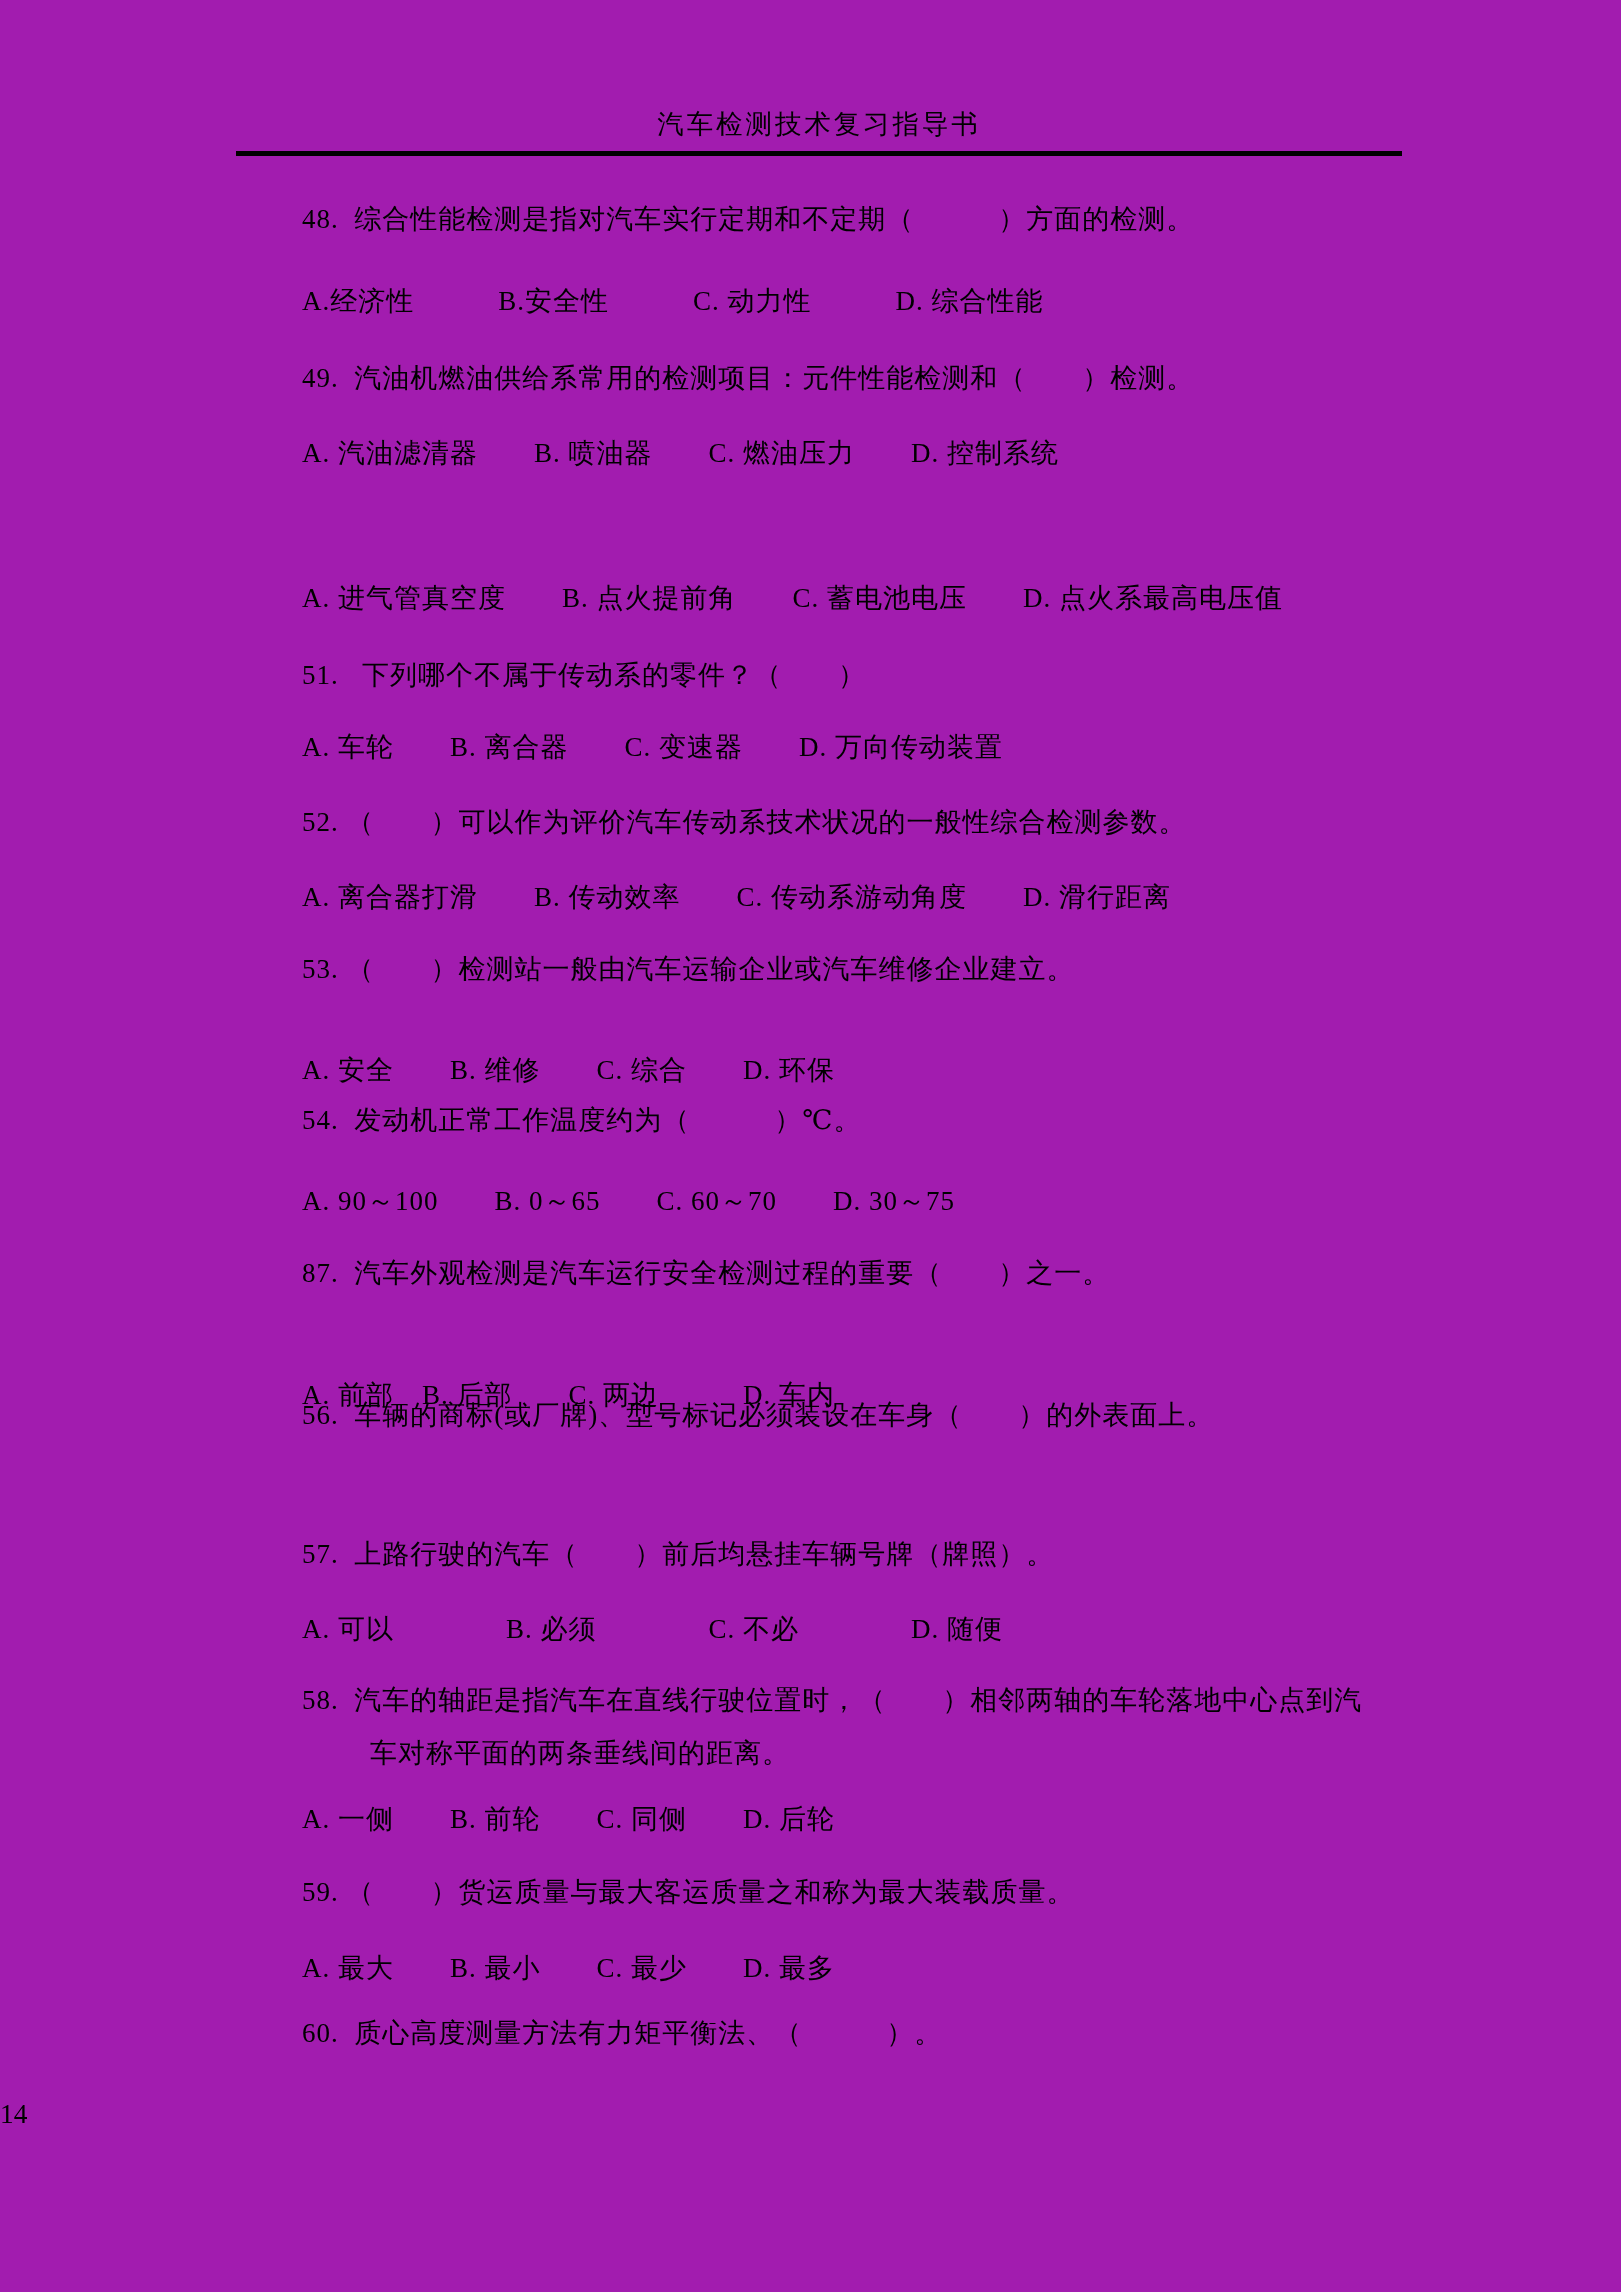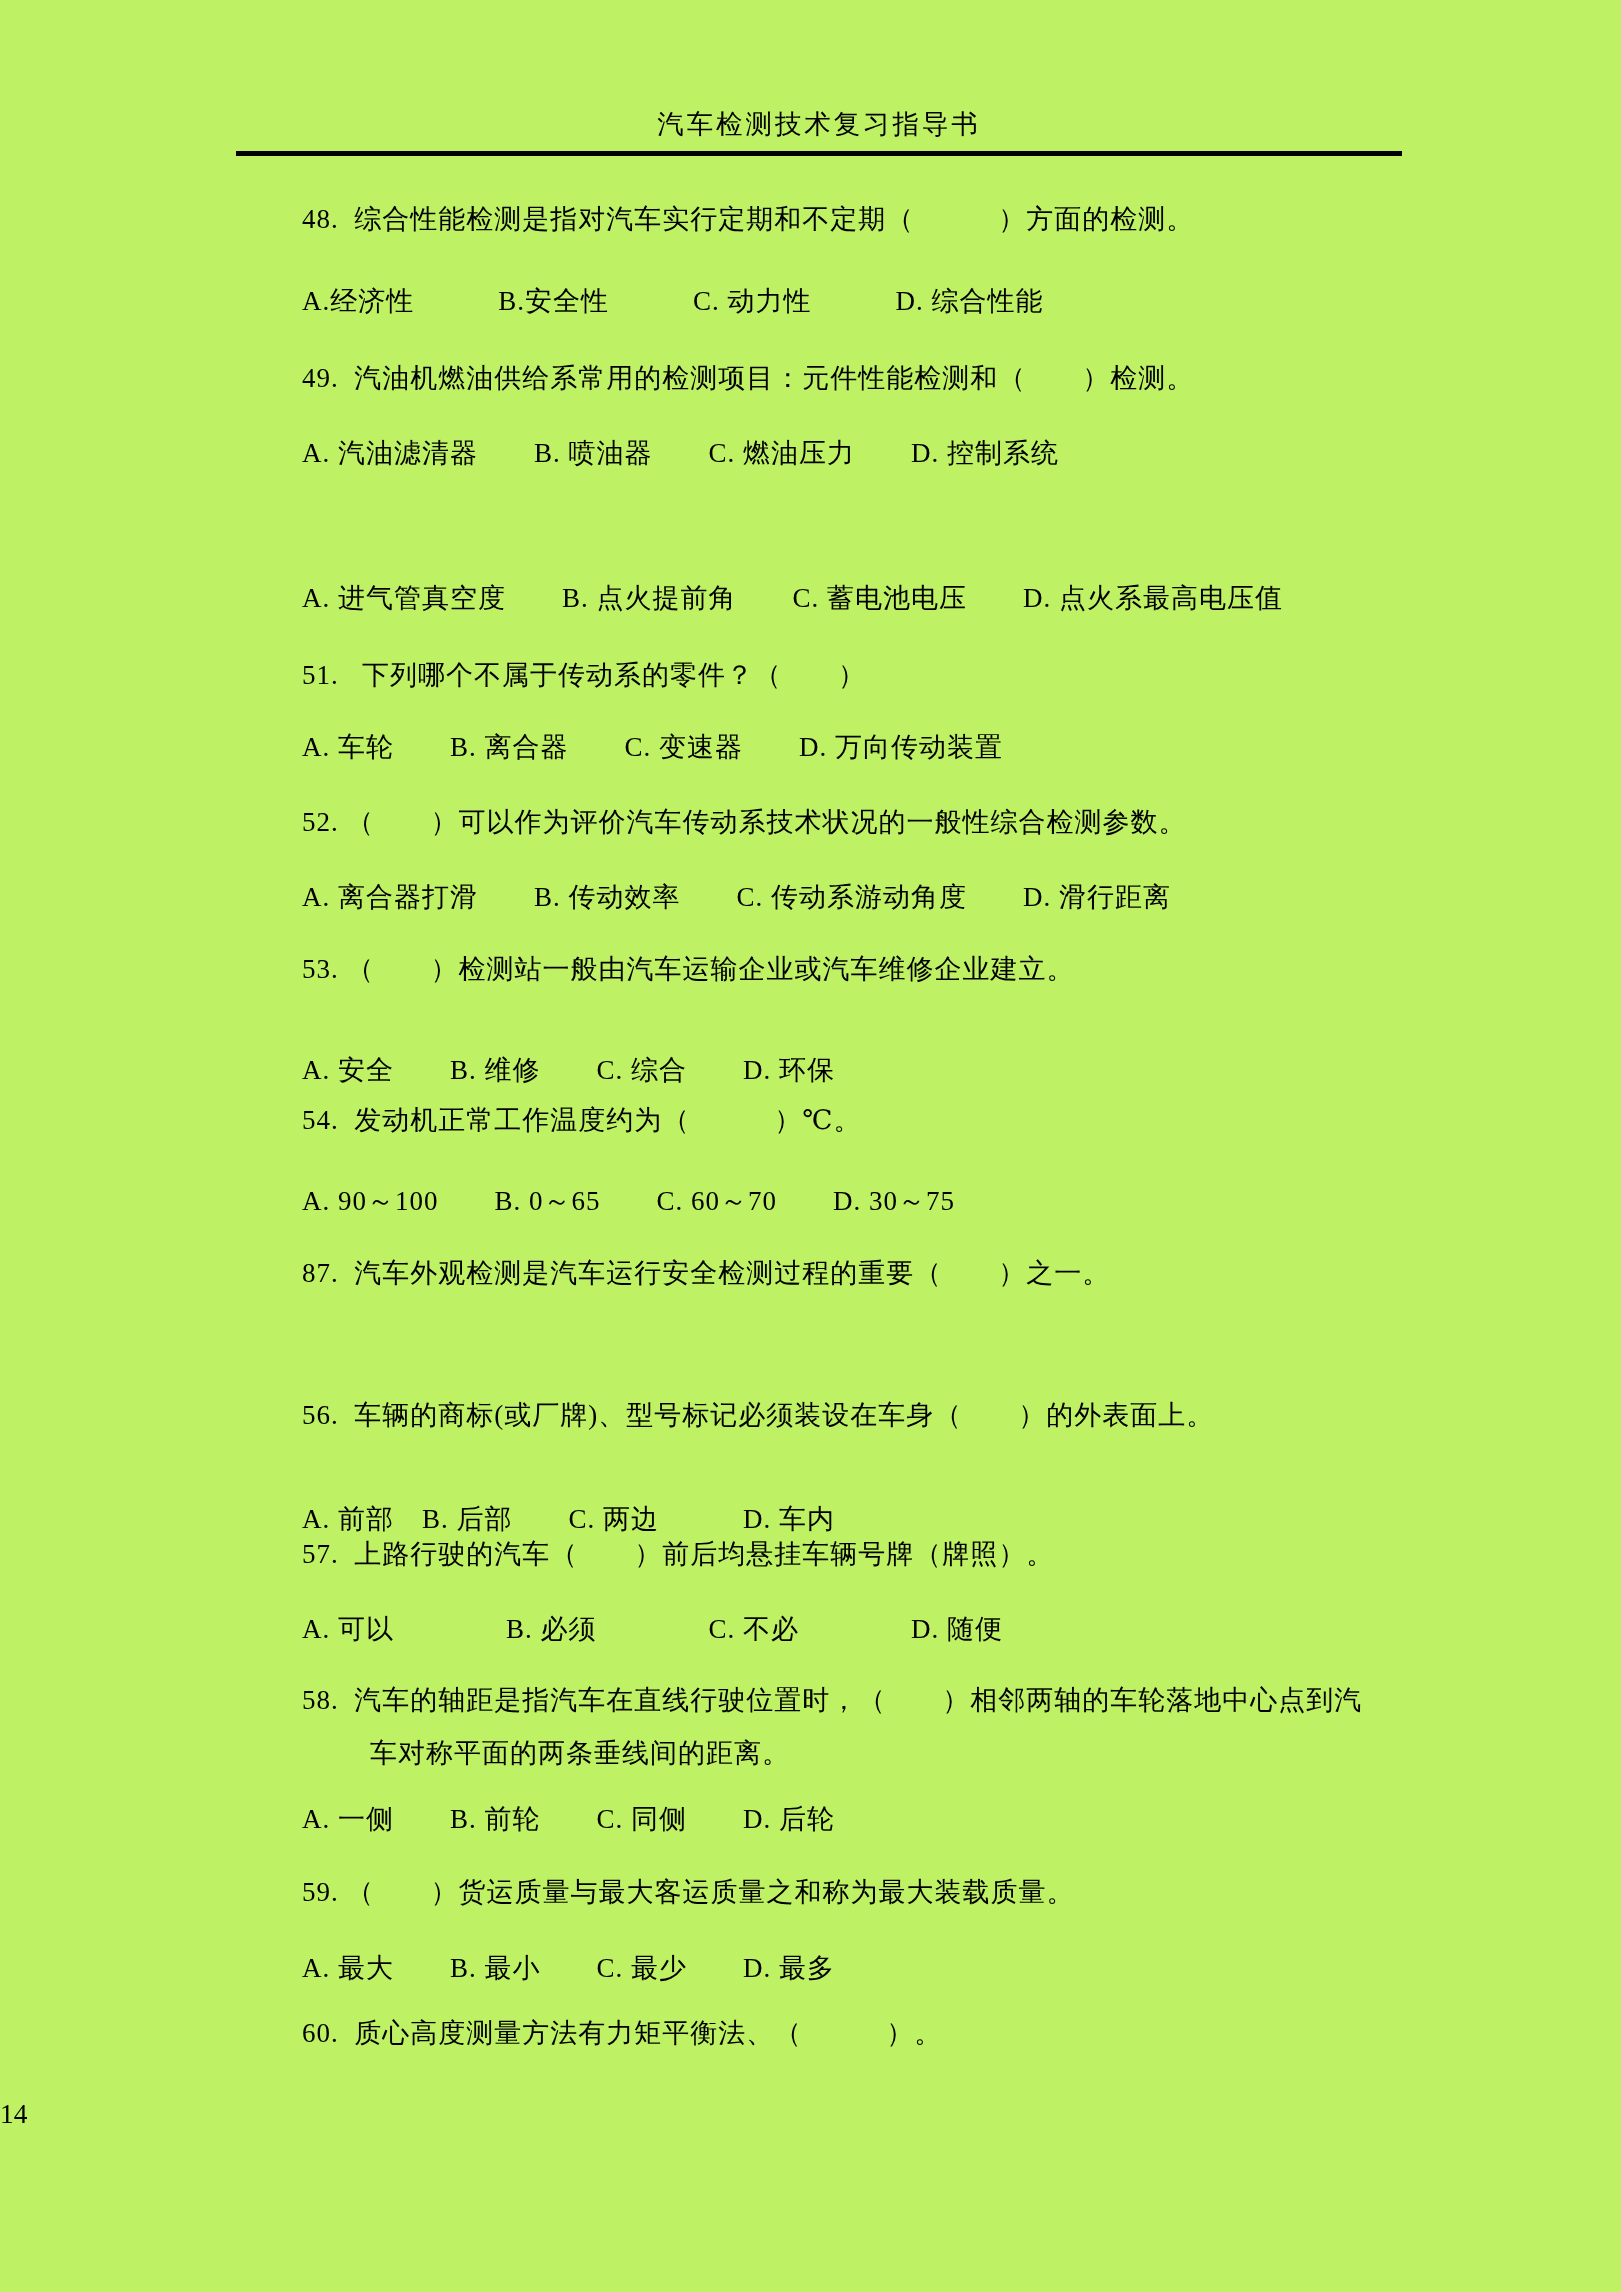--- a/index.html
+++ b/index.html
@@ -1,21 +1,21 @@
 <!DOCTYPE html>
 <html><head>
 <meta charset="utf-8">
 <title>Document</title>
 <style>
   html, body { margin: 0; padding: 0; background: #ffffff; }
   .page {
     position: relative;
     width: 1621px;
     height: 2293px;
-    background: #bef264;
+    background: #a21caf;
     color: #000000;
     font-family: "Liberation Serif", "DejaVu Serif", serif;
     overflow: hidden;
   }
   .header-title {
     position: absolute;
     top: 106px;
     left: 236px;
     width: 1166px;
     text-align: center;
@@ -65,21 +65,21 @@
   <div class="ln" style="top:657px">51.   下列哪个不属于传动系的零件？（　　）</div>
   <div class="ln" style="top:729px">A. 车轮　　B. 离合器　　C. 变速器　　D. 万向传动装置</div>
   <div class="ln" style="top:804px">52. （　　）可以作为评价汽车传动系技术状况的一般性综合检测参数。</div>
   <div class="ln" style="top:879px">A. 离合器打滑　　B. 传动效率　　C. 传动系游动角度　　D. 滑行距离</div>
   <div class="ln" style="top:951px">53. （　　）检测站一般由汽车运输企业或汽车维修企业建立。</div>
   <div class="ln" style="top:1052px">A. 安全　　B. 维修　　C. 综合　　D. 环保</div>
   <div class="ln" style="top:1102px">54.  发动机正常工作温度约为（　　　）℃。</div>
   <div class="ln" style="top:1183px">A. 90～100　　B. 0～65　　C. 60～70　　D. 30～75</div>
   <div class="ln" style="top:1255px">87.  汽车外观检测是汽车运行安全检测过程的重要（　　）之一。</div>
   <div class="ln" style="top:1397px">56.  车辆的商标(或厂牌)、型号标记必须装设在车身（　　）的外表面上。</div>
-  <div class="ln" style="top:1501px">A. 前部　B. 后部　　C. 两边　　　D. 车内</div>
+  <div class="ln" style="top:1377px">A. 前部　B. 后部　　C. 两边　　　D. 车内</div>
   <div class="ln" style="top:1536px">57.  上路行驶的汽车（　　）前后均悬挂车辆号牌（牌照）。</div>
   <div class="ln" style="top:1611px">A. 可以　　　　B. 必须　　　　C. 不必　　　　D. 随便</div>
   <div class="ln" style="top:1682px">58.  汽车的轴距是指汽车在直线行驶位置时，（　　）相邻两轴的车轮落地中心点到汽</div>
   <div class="ln indent2" style="top:1735px">车对称平面的两条垂线间的距离。</div>
   <div class="ln" style="top:1801px">A. 一侧　　B. 前轮　　C. 同侧　　D. 后轮</div>
   <div class="ln" style="top:1874px">59. （　　）货运质量与最大客运质量之和称为最大装载质量。</div>
   <div class="ln" style="top:1950px">A. 最大　　B. 最小　　C. 最少　　D. 最多</div>
   <div class="ln" style="top:2015px">60.  质心高度测量方法有力矩平衡法、（　　　）。</div>
 
   <div class="footer-page">14</div>

